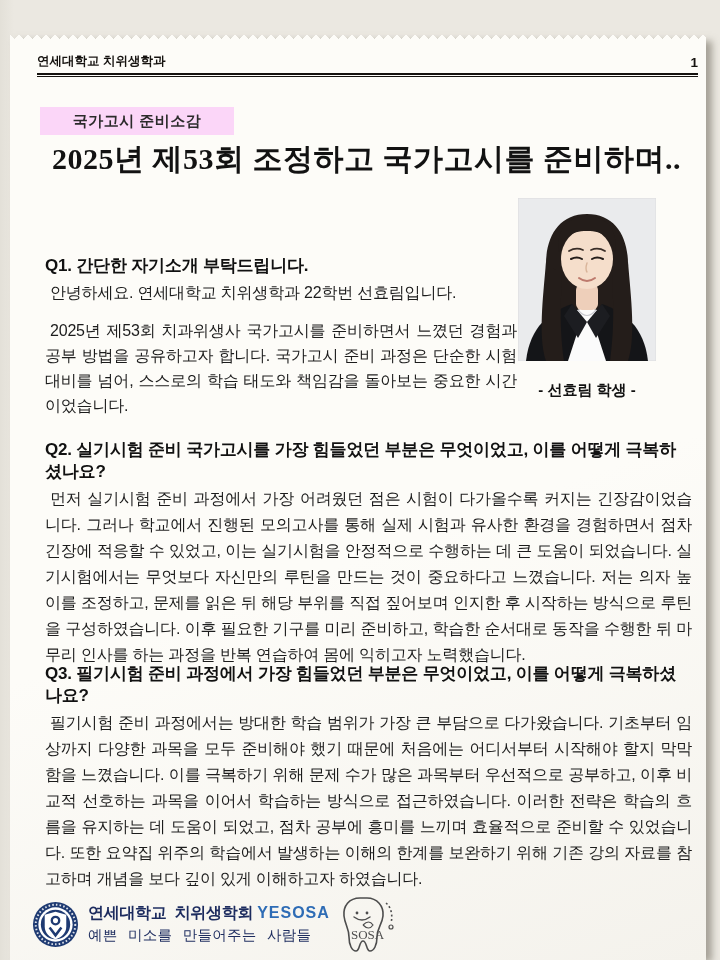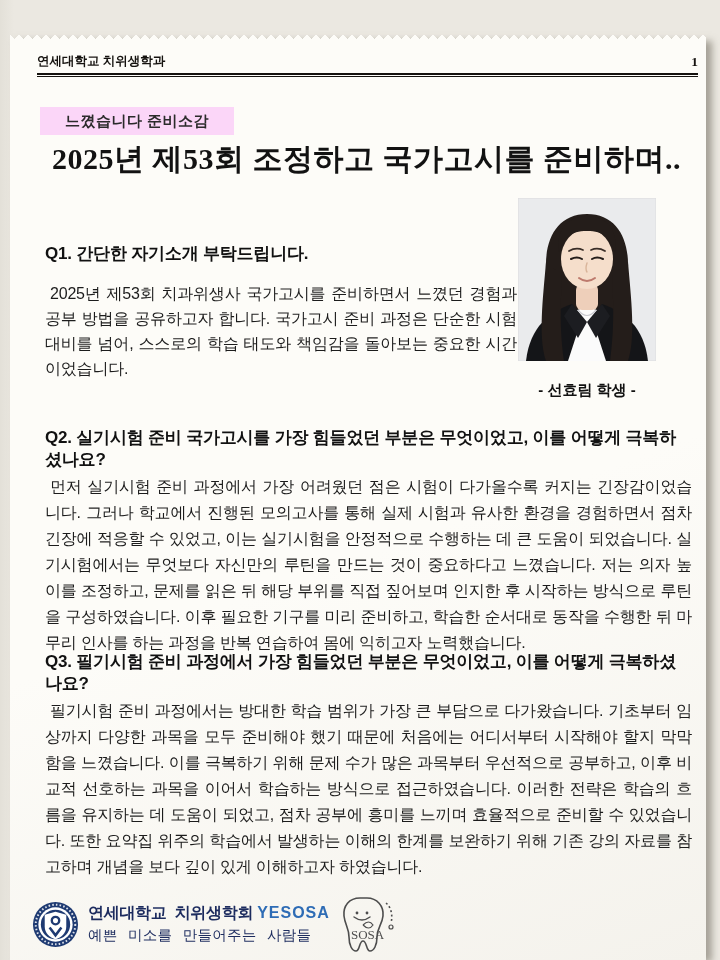--- a/index.html
+++ b/index.html
@@ -17,42 +17,42 @@
   .zigzag {
     position:absolute; top:-6px; left:0; right:0; height:6px;
     background-image:
       linear-gradient(45deg,#fdfcf8 50%,transparent 50%),
       linear-gradient(-45deg,#fdfcf8 50%,transparent 50%);
     background-size:9px 12px; background-repeat:repeat-x;
   }
   .header-row {
     position:absolute; left:27px; right:8px; top:14px;
     display:flex; justify-content:space-between; align-items:flex-end;
-    font-size:12.5px; font-weight:bold; color:#15120f;font-family:Liberation Serif, serif;
+    font-size:12.5px; font-weight:bold; color:#15120f;
   }
   .header-row .pageno { font-size:13.5px; }
   .rule {
     position:absolute; left:27px; right:8px; top:34px; height:4px;
     border-top:2px solid #15120f; border-bottom:1px solid #15120f;
   }
   .badge {
     position:absolute; left:30px; top:68px; width:194px; height:28px;
     background:#fbd6f8; display:flex; align-items:center; justify-content:center;
     font-size:15px; font-weight:bold; color:#2b2b2b; letter-spacing:.5px;
   }
   .title {
     position:absolute; left:42px; top:100px; width:620px;
     font-family:"Liberation Serif","DejaVu Serif",serif;
     font-size:30px; font-weight:600; line-height:40px; color:#121212;
     letter-spacing:.5px; white-space:nowrap;
   }
   section { position:absolute; }
   h2 {
     font-size:17px; font-weight:bold; color:#111; line-height:22px;
-    margin:4px 0 3px 0; letter-spacing:-.2px;
+    margin:16px 0 3px 0; letter-spacing:-.2px;
   }
   p.body-text {
     font-size:16px; line-height:26px; text-align:justify;
     text-indent:5px; color:#1c1c1c; letter-spacing:-.2px;
   }
   .q1 { left:35px; top:200px; width:472px; }
   .q1 p.body-text { line-height:25px; }
   .q1 .gap { height:13px; }
   .q2 { left:35px; right:14px; top:384px; }
   .q3 { left:35px; right:14px; top:608px; }
@@ -76,21 +76,21 @@
 <div class="page">
   <div class="zigzag"></div>
 
   <div class="header-row">
     <span>연세대학교 치위생학과</span>
     <span class="pageno">1</span>
   </div>
   <div class="rule"></div>
 
   <div class="badge">
-    <span>느꼈습니다 준비소감</span>
+    <span>국가고시 준비소감</span>
   </div>
 
   <h1 class="title">2025년 제53회 조정하고 국가고시를 준비하며..</h1>
 
   <figure class="photo-fig">
     <svg viewBox="0 0 138 163" aria-hidden="true">
       <rect width="138" height="163" fill="#eaebed"></rect>
       <rect width="138" height="163" fill="none" stroke="#dcdcde" stroke-width="1"></rect>
       <path d="M69 16 C40 16 27 40 28 70 C29 106 24 134 26 163 L112 163 C114 134 109 106 110 70 C111 40 98 16 69 16 Z" fill="#241d1a"></path>
       <path d="M38 163 C38 126 52 110 69 110 C86 110 100 126 100 163 Z" fill="#fbfbfb"></path>
@@ -109,20 +109,21 @@
       <path d="M53 61 q6 -3 11 0" stroke="#241d1a" stroke-width="2" fill="none" stroke-linecap="round"></path>
       <path d="M85 61 q-6 -3 -11 0" stroke="#241d1a" stroke-width="2" fill="none" stroke-linecap="round"></path>
       <path d="M69 65 q-2 6 0 9" stroke="#d9b59b" stroke-width="1.4" fill="none" stroke-linecap="round"></path>
       <path d="M61 80 q8 6 16 0" stroke="#bd7a6d" stroke-width="2" fill="none" stroke-linecap="round"></path>
     </svg>
     <figcaption>- 선효림 학생 -</figcaption>
   </figure>
 
   <section class="q1">
     <h2>Q1. 간단한 자기소개 부탁드립니다.</h2>
+    <p class="body-text">안녕하세요. 연세대학교 치위생학과 22학번 선효림입니다.</p>
     <div class="gap"></div>
     <p class="body-text">2025년 제53회 치과위생사 국가고시를 준비하면서 느꼈던 경험과 공부 방법을 공유하고자 합니다. 국가고시 준비 과정은 단순한 시험 대비를 넘어, 스스로의 학습 태도와 책임감을 돌아보는 중요한 시간이었습니다.</p>
   </section>
 
   <section class="q2">
     <h2>Q2. 실기시험 준비 국가고시를 가장 힘들었던 부분은 무엇이었고, 이를 어떻게 극복하셨나요?</h2>
     <p class="body-text">먼저 실기시험 준비 과정에서 가장 어려웠던 점은 시험이 다가올수록 커지는 긴장감이었습니다. 그러나 학교에서 진행된 모의고사를 통해 실제 시험과 유사한 환경을 경험하면서 점차 긴장에 적응할 수 있었고, 이는 실기시험을 안정적으로 수행하는 데 큰 도움이 되었습니다. 실기시험에서는 무엇보다 자신만의 루틴을 만드는 것이 중요하다고 느꼈습니다. 저는 의자 높이를 조정하고, 문제를 읽은 뒤 해당 부위를 직접 짚어보며 인지한 후 시작하는 방식으로 루틴을 구성하였습니다. 이후 필요한 기구를 미리 준비하고, 학습한 순서대로 동작을 수행한 뒤 마무리 인사를 하는 과정을 반복 연습하여 몸에 익히고자 노력했습니다.</p>
   </section>
 
   <section class="q3">

